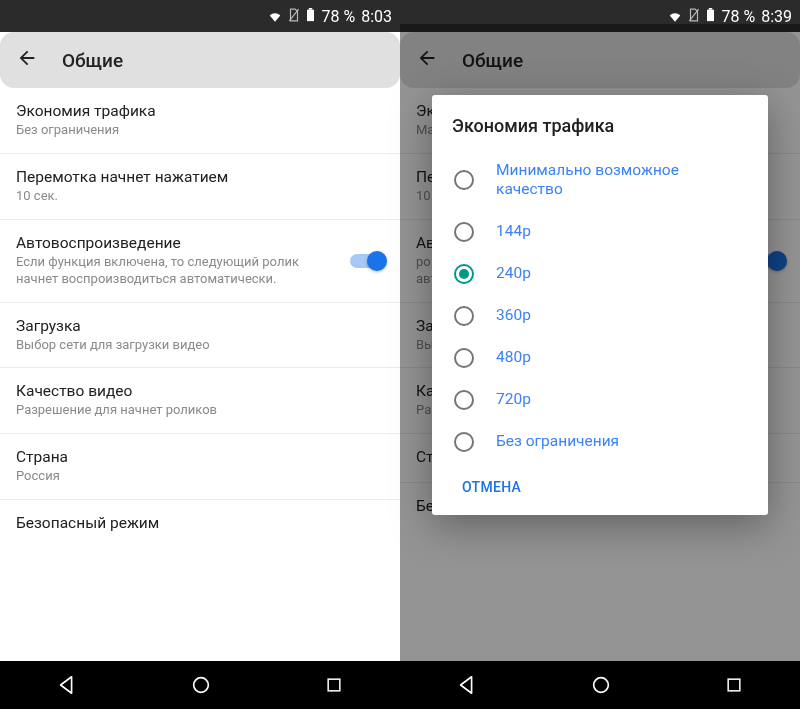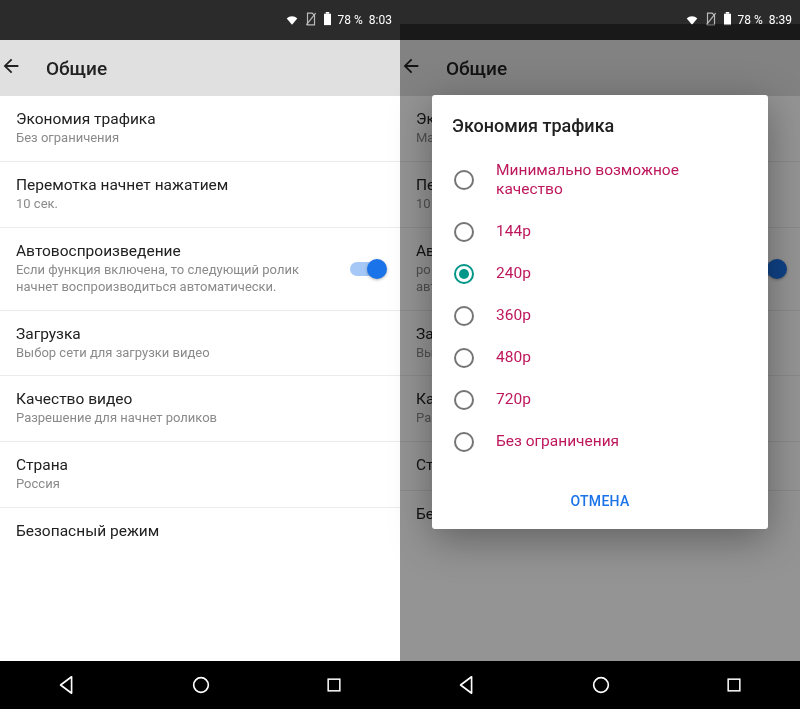--- a/index.html
+++ b/index.html
@@ -5,28 +5,28 @@
   * { box-sizing: border-box; margin: 0; padding: 0; }
   body {
     width: 800px; height: 709px;
     font-family: Roboto, "Helvetica Neue", Arial, sans-serif;
     background: #000;
     display: flex;
     overflow: hidden;
   }
   .phone { width: 400px; height: 709px; position: relative; background: #fff; display:flex; flex-direction:column;}
   .statusbar {
-    height: 40px; background: #2b2b2b; color:#fff;
+    height: 32px; background: #2b2b2b; color:#fff;
     display:flex; align-items:center; justify-content:flex-end;
-    padding: 0 8px; font-size:12px; gap:6px;
+    padding: 0 8px; font-size:16px; gap:6px;
   }
   .statusbar .sb-ico { display:inline-block; }
   .appbar {
     height: 56px; background: #e0e0e0; display:flex; align-items:center;
-    padding: 0 0; gap: 24px;
+    padding: 0 16px; gap: 24px; border-radius: 14px;
   }
   .appbar .title { font-size:19px; font-weight:500; color:#222;}
   .content { flex:1; background:#fff; overflow:hidden; }
   .row {
     padding: 14px 16px; border-bottom:1px solid #ececec;
     display:flex; align-items:center; justify-content:space-between;
   }
   .row .txt { flex:1; }
   .row .t1 { font-size:15.5px; color:#212121; }
   .row .t2 { font-size:13px; color:#8a8a8a; margin-top:2px; line-height:1.3;}
@@ -53,22 +53,22 @@
     box-shadow:0 10px 40px rgba(0,0,0,.35);
   }
   .dialog h3 { font-size:18px; font-weight:500; color:#212121; margin-bottom:14px;}
   .opt { display:flex; align-items:center; gap:22px; padding:11px 2px; }
   .radio {
     width:20px; height:20px; border:2px solid #757575; border-radius:50%; flex-shrink:0;
     display:flex; align-items:center; justify-content:center;
   }
   .radio.sel { border-color:#009688; }
   .radio.sel::after { content:""; width:10px; height:10px; background:#009688; border-radius:50%;}
-  .opt .lbl { font-size:15.5px; color:#be185d; line-height:1.25;}
-  .dialog .actions { display:flex; justify-content:center; margin-top:22px;}
+  .opt .lbl { font-size:15.5px; color:#3b82f6; line-height:1.25;}
+  .dialog .actions { display:flex; justify-content:flex-start; margin-top:8px;}
   .dialog .actions .btn { color:#1a73e8; font-weight:500; font-size:14px; padding:8px 10px; letter-spacing:.3px;}
   .arrow-back { width:22px; height:22px; }
 
   
   .phone.right .appbar { background:#e0e0e0; }
   .phone.right .content,
   .phone.right .appbar { filter: none; }
 </style>
 </head>
 <body>

